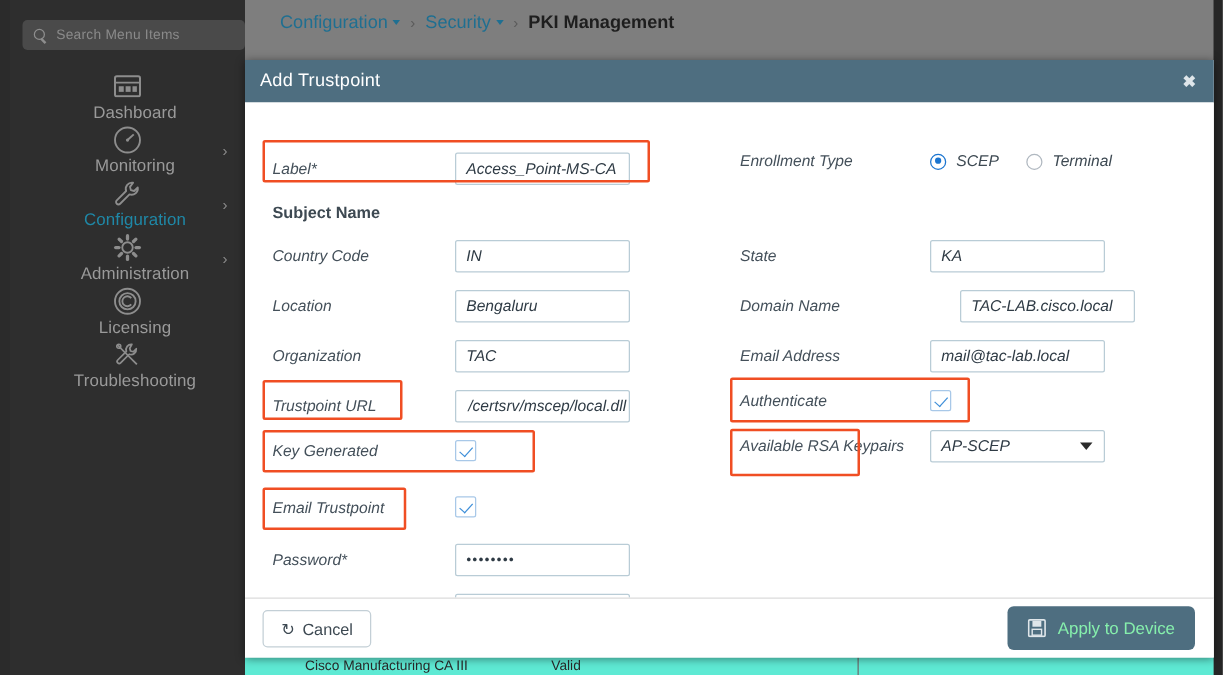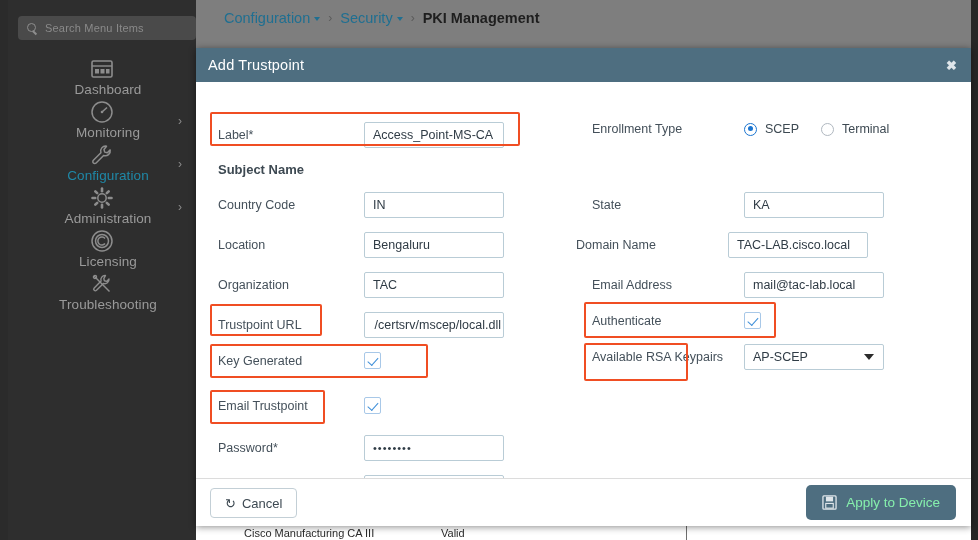--- a/index.html
+++ b/index.html
@@ -66,21 +66,21 @@
   #breadcrumb .caret {
     display: inline-block; width: 0; height: 0; margin-left: 4px;
     border-left: 3.5px solid transparent; border-right: 3.5px solid transparent;
     border-top: 4px solid #1f6f91; vertical-align: middle;
   }
   #breadcrumb .sep { color: #5b5b5b; margin: 0 8px; font-size: 12px; }
   #breadcrumb .crumb-current { color: #1e1e1e; font-weight: bold; }
 
   .bg-table-row {
     position: absolute; left: 0; bottom: 0; width: 775px; height: 16px;
-    background: #ffffff; border-top: 1px solid #6e6e6e;
+    background: #5eead4; border-top: 1px solid #6e6e6e;
     display: flex; align-items: center; font-size: 11px; color: #2a2a2a;
   }
   .bg-table-row .c1 { position: absolute; left: 48px; }
   .bg-table-row .c2 { position: absolute; left: 245px; }
   .bg-table-row .divline { position: absolute; left: 490px; top: 0; width: 1px; height: 16px; background: #6e6e6e; }
 
   #right-strip {
     position: absolute; right: 0; top: 0; width: 7px; height: 540px;
     background: #262626;
   }
@@ -106,21 +106,21 @@
     font-size: 13px; color: #dfe6ea; font-weight: bold; line-height: 1;
   }
 
   #modal-body { position: relative; height: 396px; background: #fff; }
   #modal-footer {
     position: relative; height: 48px; background: #fff;
     border-top: 1px solid #dcdcdc;
   }
 
   
-  .frow { position: absolute; display: flex; align-items: center; }
+  .frow { position: absolute; display: flex; align-items: center; font-style: italic; }
   .flabel { font-size: 12.5px; color: #44505a; }
   .finput {
     height: 26px; border: 1px solid #b9ccd6; border-radius: 2px;
     background: #fff; font-size: 12.5px; color: #2f3b45;
     display: flex; align-items: center; padding: 0 8px;
     font-family: "Liberation Sans", sans-serif;
     white-space: nowrap; overflow: hidden;
   }
   .finput.w140 { width: 140px; }
   .section-title { position: absolute; font-size: 13px; font-weight: bold; color: #3d4952; }
@@ -343,21 +343,21 @@
       </div>
       <div class="frow" style="left:396px; top:110px;">
         <span class="flabel" style="width:152px;">State</span>
         <span class="finput w140">KA</span>
       </div>
 
       <div class="frow" style="left:22px; top:150px;">
         <span class="flabel" style="width:146px;">Location</span>
         <span class="finput w140">Bengaluru</span>
       </div>
-      <div class="frow" style="left:380px; top:150px;">
+      <div class="frow" style="left:396px; top:150px;gap:24px;">
         <span class="flabel" style="width:152px;">Domain Name</span>
         <span class="finput w140">TAC-LAB.cisco.local</span>
       </div>
 
       <div class="frow" style="left:22px; top:190px;">
         <span class="flabel" style="width:146px;">Organization</span>
         <span class="finput w140">TAC</span>
       </div>
       <div class="frow" style="left:396px; top:190px;">
         <span class="flabel" style="width:152px;">Email Address</span>

